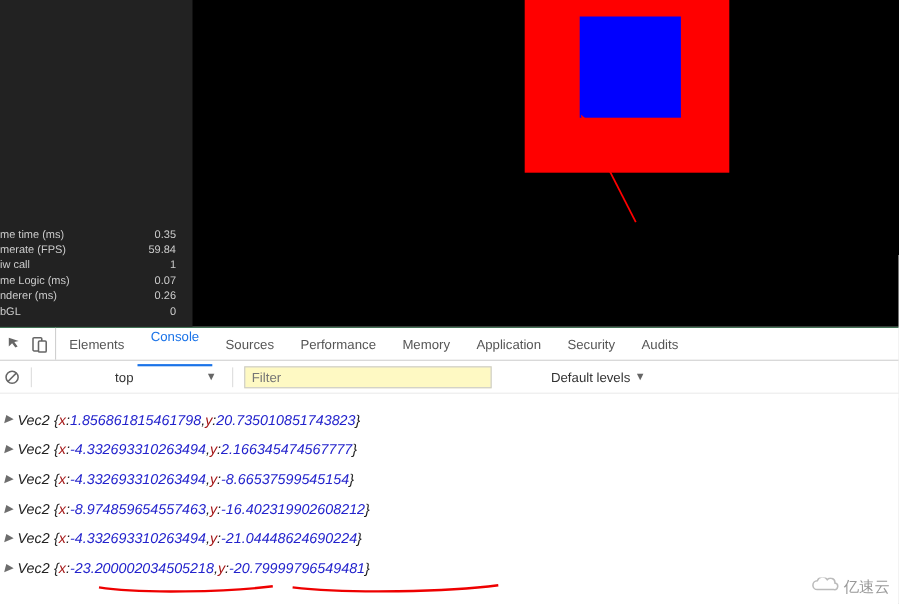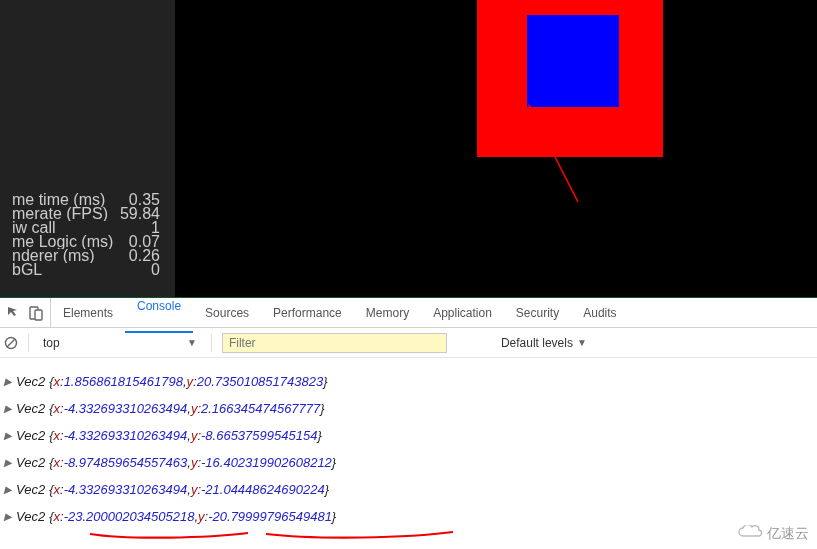--- a/index.html
+++ b/index.html
@@ -1,35 +1,35 @@
 <!DOCTYPE html>
 <html><head>
 <meta charset="utf-8">
 <style>
 * { margin: 0; padding: 0; box-sizing: border-box; font-family: "Segoe UI", Tahoma, sans-serif; }
 html, body { width: 817px; height: 549px; overflow: hidden; background: #fff; }
 .preview { position: relative; width: 817px; height: 297px; background: #000; }
 .stats-panel { position: absolute; left: 0; top: 0; width: 175px; height: 297px; background: #222; }
-.stats-bottom { position: absolute; left: 0; bottom: 20px; width: 168px; color: #ccc; font-size: 16px; line-height: 14px; padding-left: 12px; }
+.stats-bottom { position: absolute; left: 0; bottom: 6px; width: 168px; color: #ccc; font-size: 10px; line-height: 14px; }
 .stat-row { display: flex; justify-content: space-between; padding-right: 8px; }
 .stat-row span:first-child { white-space: nowrap; overflow: hidden; }
 .red-box { position: absolute; left: 477px; top: 0; width: 186px; height: 157px; background: #f00; }
 .blue-box { position: absolute; left: 527px; top: 15px; width: 92px; height: 92px; background: #00f; }
 .arrow { position: absolute; left: 520px; top: 100px; width: 70px; height: 110px; pointer-events: none; }
 .devtools { width: 817px; height: 252px; background: #fff; border-top: 1px solid #14532d; }
 .tabbar { display: flex; align-items: center; height: 30px; border-bottom: 1px solid #d0d0d0; font-size: 12px; color: #555; }
 .tabbar-icons { display: flex; align-items: center; padding: 0 6px; border-right: 1px solid #d0d0d0; height: 100%; gap: 6px; }
 .icon-btn { width: 16px; height: 16px; fill: #666; }
 .tab { padding: 7px 12px 6px; cursor: default; }
 .tab.active { color: #1a73e8; border-bottom: 2px solid #1a73e8; padding-bottom: 18px; }
 .filterbar { display: flex; align-items: center; height: 30px; border-bottom: 1px solid #e6e6e6; font-size: 12px; color: #333; gap: 10px; padding-left: 4px; }
 .noentry { width: 14px; height: 14px; }
 .sep { width: 1px; height: 18px; background: #ddd; }
 .scope-select { display: flex; align-items: center; gap: 4px; padding: 0 4px; }
-.scope-label { min-width: 140px; }
+.scope-label { min-width: 140px; text-align: center; }
 .tri-down { font-size: 10px; color: #666; }
 .filter-input { width: 225px; height: 20px; border: 1px solid #cacaca; font-size: 12px; padding: 0 6px; color: #777; background: #fef9c3; }
 .levels { display: flex; align-items: center; gap: 4px; margin-left: 44px; }
 .console-body { padding: 2px 0 0 4px; font-family: Consolas, monospace; font-size: 13px; line-height: 27px; color: #222; position: relative; height: 186px; overflow: hidden; }
 .console-body::before { content: ""; position: absolute; left: 0; right: 0; top: -10px; height: 14px; background: #fff; }
 .fade-row { opacity: 0.35; height: 8px; overflow: hidden; font-style: italic; }
 .log-row { display: flex; align-items: center; height: 27px; font-style: italic; }
 .tri { width: 10px; color: #6d6d6d; font-size: 10px; margin-right: 2px; }
 .typename { color: #222; margin-right: 4px; }
 .brace { color: #222; }

